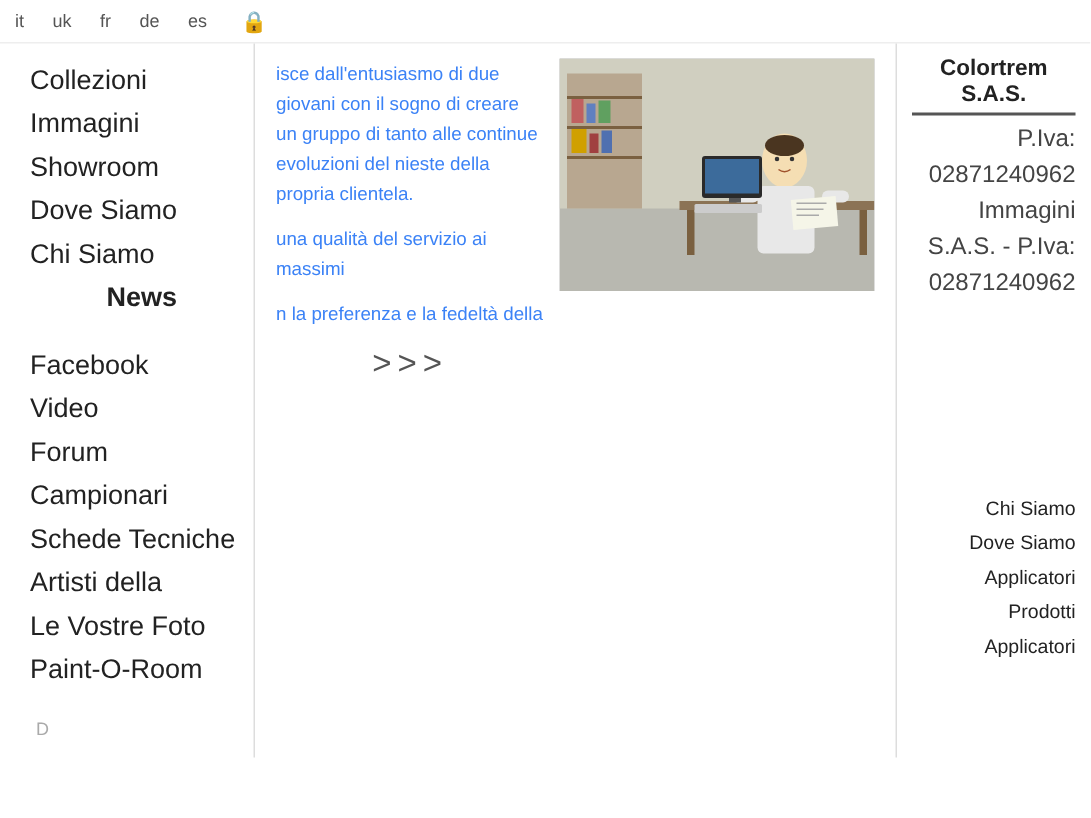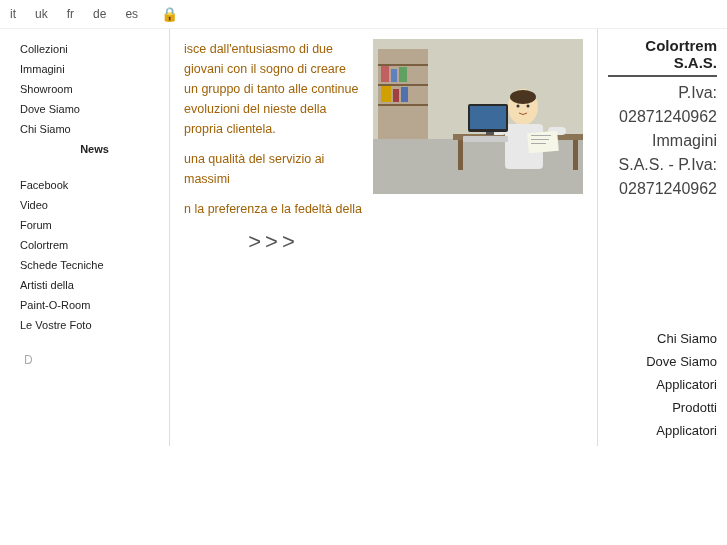--- a/index.html
+++ b/index.html
@@ -41,37 +41,37 @@
       min-width: 170px;
       padding: 10px 0 10px 20px;
       border-right: 1px solid #ddd;
     }
     #sidebar .nav-group {
       margin-bottom: 16px;
     }
     #sidebar .nav-item {
       padding: 4px 0;
       cursor: pointer;
-      font-size: 11px;
+      font-size: 18px;
       color: #222;
     }
     #sidebar .nav-item.active {
       font-weight: bold;
       text-align: center;
     }
     
     #main-content {
       flex: 1;
       padding: 10px 14px;
       position: relative;
     }
     #content-text {
       font-size: 12.5px;
       line-height: 1.6;
-      color: #a16207;
+      color: #3b82f6;
       max-width: 430px;
     }
     #content-text p {
       margin-bottom: 10px;
     }
     
     #article-layout {
       display: flex;
       gap: 10px;
     }
@@ -112,20 +112,21 @@
       padding: 8px 10px;
     }
     #right-sidebar .brand-block {
       text-align: right;
       margin-bottom: 10px;
     }
     #right-sidebar .brand-name {
       font-size: 15px;
       font-weight: bold;
       color: #222;
+      text-align: center;
     }
     #right-sidebar .brand-hr {
       border: none;
       border-top: 2px solid #555;
       margin: 4px 0;
     }
     #right-sidebar .brand-info {
       font-size: 16px;
       color: #444;
       text-align: right;
@@ -174,25 +175,25 @@
       <div class="nav-item">Immagini</div>
       <div class="nav-item">Showroom</div>
       <div class="nav-item">Dove Siamo</div>
       <div class="nav-item">Chi Siamo</div>
       <div class="nav-item active">News</div>
     </div>
     <div class="nav-group">
       <div class="nav-item">Facebook</div>
       <div class="nav-item">Video</div>
       <div class="nav-item">Forum</div>
-      <div class="nav-item">Colortrem</div>
+      <div class="nav-item">Campionari</div>
       <div class="nav-item">Schede Tecniche</div>
       <div class="nav-item">Artisti della</div>
+      <div class="nav-item">Le Vostre Foto</div>
       <div class="nav-item">Paint-O-Room</div>
-      <div class="nav-item">Le Vostre Foto</div>
     </div>
     <div id="sidebar-d-indicator">D</div>
   </div>
 
   <div id="main-content">
     <div id="article-layout">
       <div id="article-text">
         <div id="content-text">
           <p>isce dall'entusiasmo di due giovani con il sogno di creare un gruppo di tanto alle continue evoluzioni del nieste della propria clientela.</p>
           <p>una qualità del servizio ai massimi</p>

